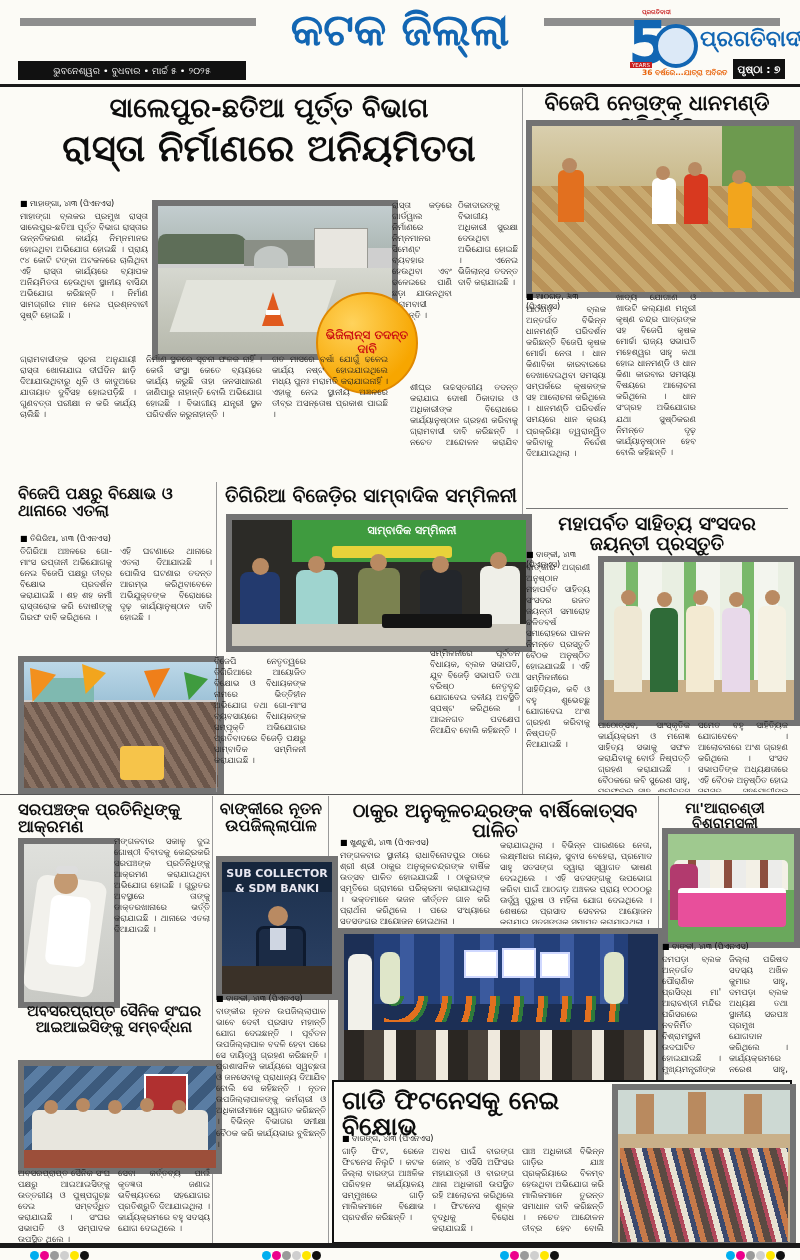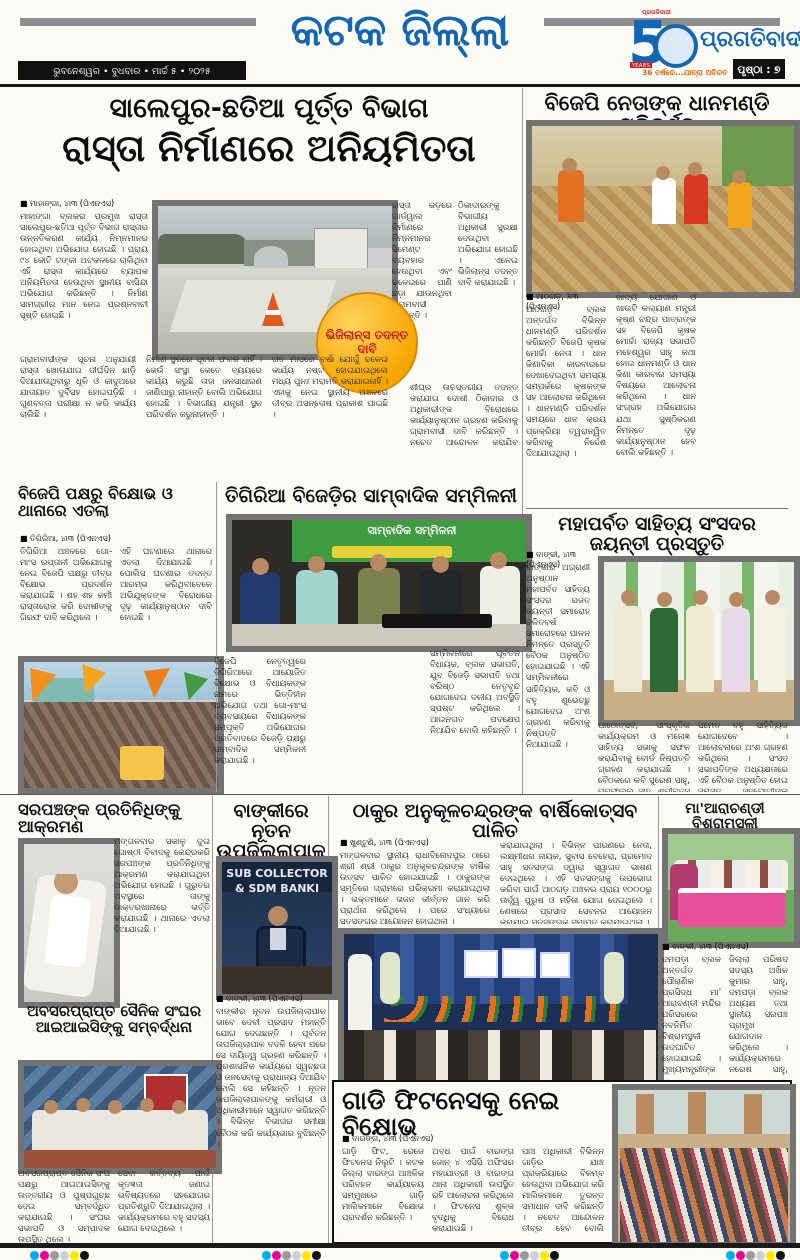--- a/index.html
+++ b/index.html
@@ -200,21 +200,21 @@
     <div class="ph head-circle" style="left:20px;top:34px;width:14px;height:14px;"></div>
     <div class="ph head-circle" style="left:52px;top:32px;width:14px;height:14px;"></div>
     <div class="ph head-circle" style="left:84px;top:34px;width:14px;height:14px;"></div>
     <div class="ph head-circle" style="left:116px;top:32px;width:14px;height:14px;"></div>
     <div class="ph head-circle" style="left:148px;top:34px;width:14px;height:14px;"></div>
     <div class="ph" style="left:0;top:84px;width:192px;height:18px;background:#9c4f3a;"></div>
   </div>
   <div class="abs body-txt" style="left:18px;top:1168px;width:92px;height:78px;">ଅବସରପ୍ରାପ୍ତ ସୈନିକ ସଂଘ ପକ୍ଷରୁ ଆଇଆଇସିଙ୍କୁ ଉତ୍ତରୀୟ ଓ ପୁଷ୍ପଗୁଚ୍ଛ ଦେଇ ସମ୍ବର୍ଦ୍ଧିତ କରାଯାଇଛି । ସଂଘର ସଭାପତି ଓ ସମ୍ପାଦକ ଉପସ୍ଥିତ ଥିଲେ ।</div>
   <div class="abs body-txt" style="left:118px;top:1168px;width:92px;height:78px;">ସେବା କର୍ତ୍ତବ୍ୟ ପାଇଁ କୃତଜ୍ଞତା ଜଣାଇ ଭବିଷ୍ୟତରେ ସହଯୋଗର ପ୍ରତିଶ୍ରୁତି ଦିଆଯାଇଥିଲା । କାର୍ଯ୍ୟକ୍ରମରେ ବହୁ ସଦସ୍ୟ ଯୋଗ ଦେଇଥିଲେ ।</div>
 
-  <div class="abs hl center" style="left:216px;top:801px;width:110px;font-size:19px;font-family:Liberation Serif, serif;">ବାଙ୍କୀରେ ନୂତନ ଉପଜିଲ୍ଲାପାଳ</div>
+  <div class="abs hl center" style="left:216px;top:801px;width:110px;font-size:16px;">ବାଙ୍କୀରେ ନୂତନ ଉପଜିଲ୍ଲାପାଳ</div>
   <div class="photo" style="left:216px;top:856px;width:110px;height:132px;background:#16263d;">
     <div class="ph center" style="left:2px;top:4px;width:106px;height:24px;color:#e8e8f2;font-weight:bold;font-size:11px;line-height:1.4;">SUB COLLECTOR &amp; SDM BANKI</div>
     <div class="ph" style="left:0;top:30px;width:110px;height:102px;background:linear-gradient(180deg,#203452,#2c4266);"></div>
     <div class="ph head-circle" style="left:46px;top:44px;width:20px;height:20px;"></div>
     <div class="ph" style="left:34px;top:64px;width:44px;height:40px;background:#1b2b45;border:3px solid #0e1a2e;border-radius:8px 8px 0 0;"></div>
     <div class="ph" style="left:48px;top:66px;width:16px;height:22px;background:#cfd6e2;"></div>
     <div class="ph" style="left:0;top:104px;width:110px;height:28px;background:#3a3128;"></div>
   </div>
   <div class="abs byline" style="left:216px;top:994px;width:110px;">■ ବାଙ୍କୀ, ୪ା୩ (ପିଏନଏସ)</div>
   <div class="abs body-txt" style="left:216px;top:1006px;width:110px;height:240px;">ବାଙ୍କୀର ନୂତନ ଉପଜିଲ୍ଲାପାଳ ଭାବେ ଦେବୀ ପ୍ରସାଦ ମହାନ୍ତି ଯୋଗ ଦେଇଛନ୍ତି । ପୂର୍ବତନ ଉପଜିଲ୍ଲାପାଳ ବଦଳି ହେବା ପରେ ସେ ଦାୟିତ୍ୱ ଗ୍ରହଣ କରିଛନ୍ତି । ପ୍ରଶାସନିକ କାର୍ଯ୍ୟରେ ସ୍ୱଚ୍ଛତା ଓ ଜନସେବାକୁ ପ୍ରାଧାନ୍ୟ ଦିଆଯିବ ବୋଲି ସେ କହିଛନ୍ତି । ନୂତନ ଉପଜିଲ୍ଲାପାଳଙ୍କୁ କର୍ମଚାରୀ ଓ ଅଧିକାରୀମାନେ ସ୍ୱାଗତ କରିଛନ୍ତି । ବିଭିନ୍ନ ବିଭାଗର ସମୀକ୍ଷା ବୈଠକ କରି କାର୍ଯ୍ୟଭାର ବୁଝିଛନ୍ତି ।</div>

